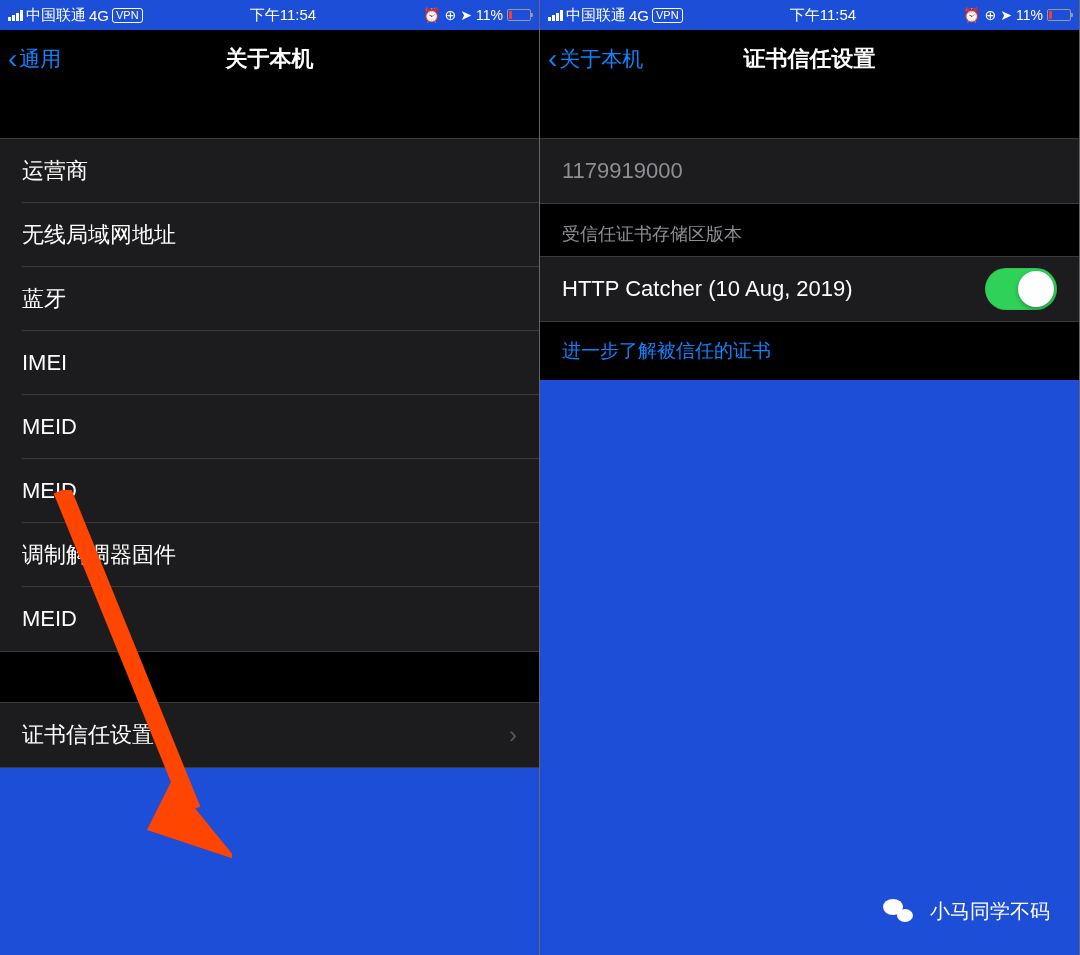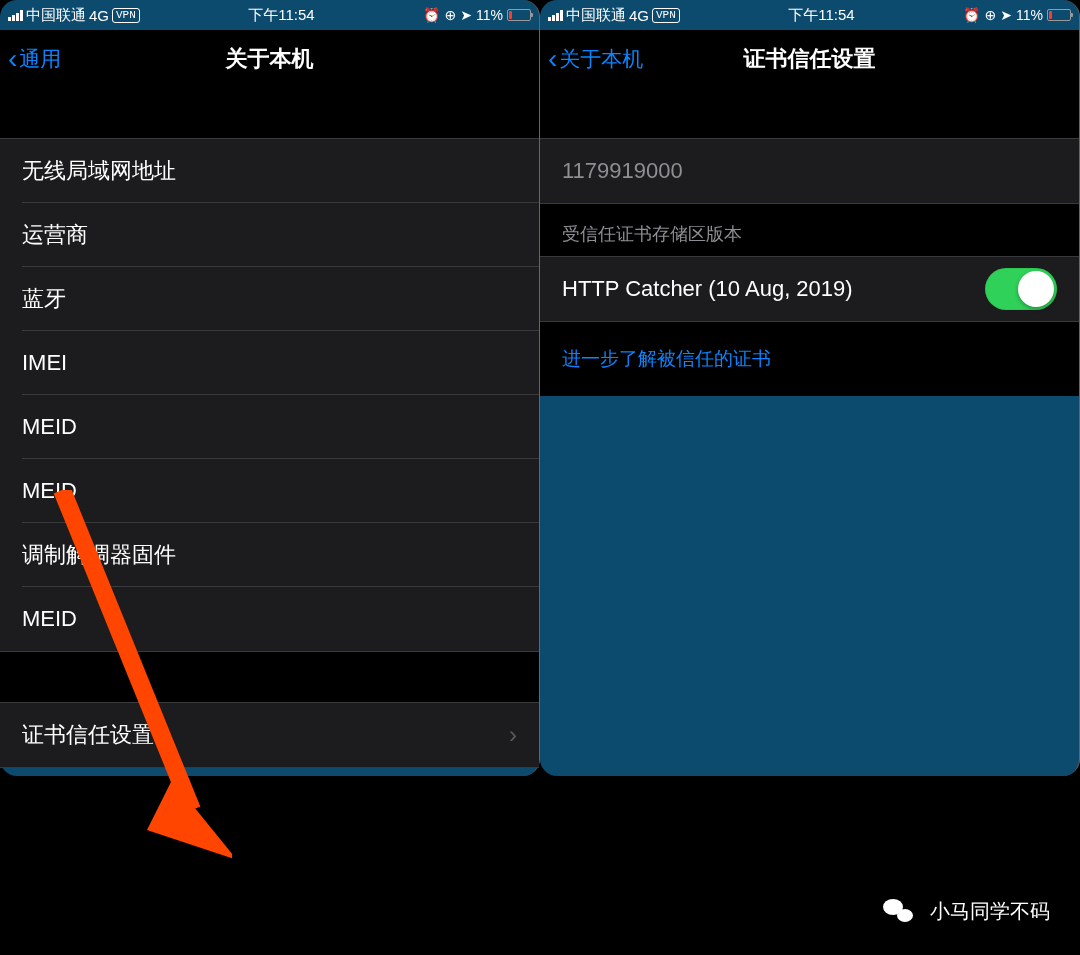--- a/index.html
+++ b/index.html
@@ -11,26 +11,25 @@
     body {
       background: #000;
       width: 1080px;
       height: 955px;
       display: flex;
       position: relative;
       overflow: hidden;
     }
     .phone {
       width: 540px;
-      height: 776px;
-      background: #0c4a6e;
+      height: 955px;
+      background: #1d4ed8;
       color: #fff;
       position: relative;
       border-right: 1px solid #666;
-      border-radius: 17px;
     }
     .phone:last-child {
       border-right: none;
     }
     .status-bar {
       height: 30px;
       display: flex;
       align-items: center;
       justify-content: space-between;
       padding: 0 8px;
@@ -64,21 +63,20 @@
     .sb1 { height: 4px; }
     .sb2 { height: 6px; }
     .sb3 { height: 8px; }
     .sb4 { height: 11px; }
     .vpn-badge {
       border: 1px solid #fff;
       border-radius: 3px;
       padding: 0 3px;
       font-size: 11px;
       line-height: 13px;
-      font-family: Liberation Mono, monospace;
     }
     .battery-icon {
       width: 24px;
       height: 12px;
       border: 1px solid #999;
       border-radius: 2px;
       position: relative;
       display: flex;
       align-items: center;
       padding: 1px;
@@ -194,21 +192,21 @@
       position: absolute;
       right: 3px;
       top: 3px;
       width: 36px;
       height: 36px;
       background: #fff;
       border-radius: 50%;
       box-shadow: 0 2px 4px rgba(0,0,0,0.3);
     }
     .link-text {
-      padding: 24px 22px;
+      padding: 16px 22px;
       color: #0a84ff;
       font-size: 19px;
       background: #000;
     }
     .arrow-annotation {
       position: absolute;
       top: 490px;
       left: 52px;
       width: 180px;
       height: 400px;
@@ -288,24 +286,24 @@
       <span>通用</span>
     </div>
     <div class="nav-title">关于本机</div>
   </div>
 
 
   <div class="empty-row-black"></div>
 
   <div class="list-section">
     <div class="list-row list-row-full">
+      <span>运营商</span>
+    </div>
+    <div class="list-row list-row-full">
       <span>无线局域网地址</span>
-    </div>
-    <div class="list-row list-row-full">
-      <span>运营商</span>
     </div>
     <div class="list-row list-row-full">
       <span>蓝牙</span>
     </div>
     <div class="list-row list-row-full">
       <span>IMEI</span>
     </div>
     <div class="list-row list-row-full">
       <span>MEID</span>
     </div>

